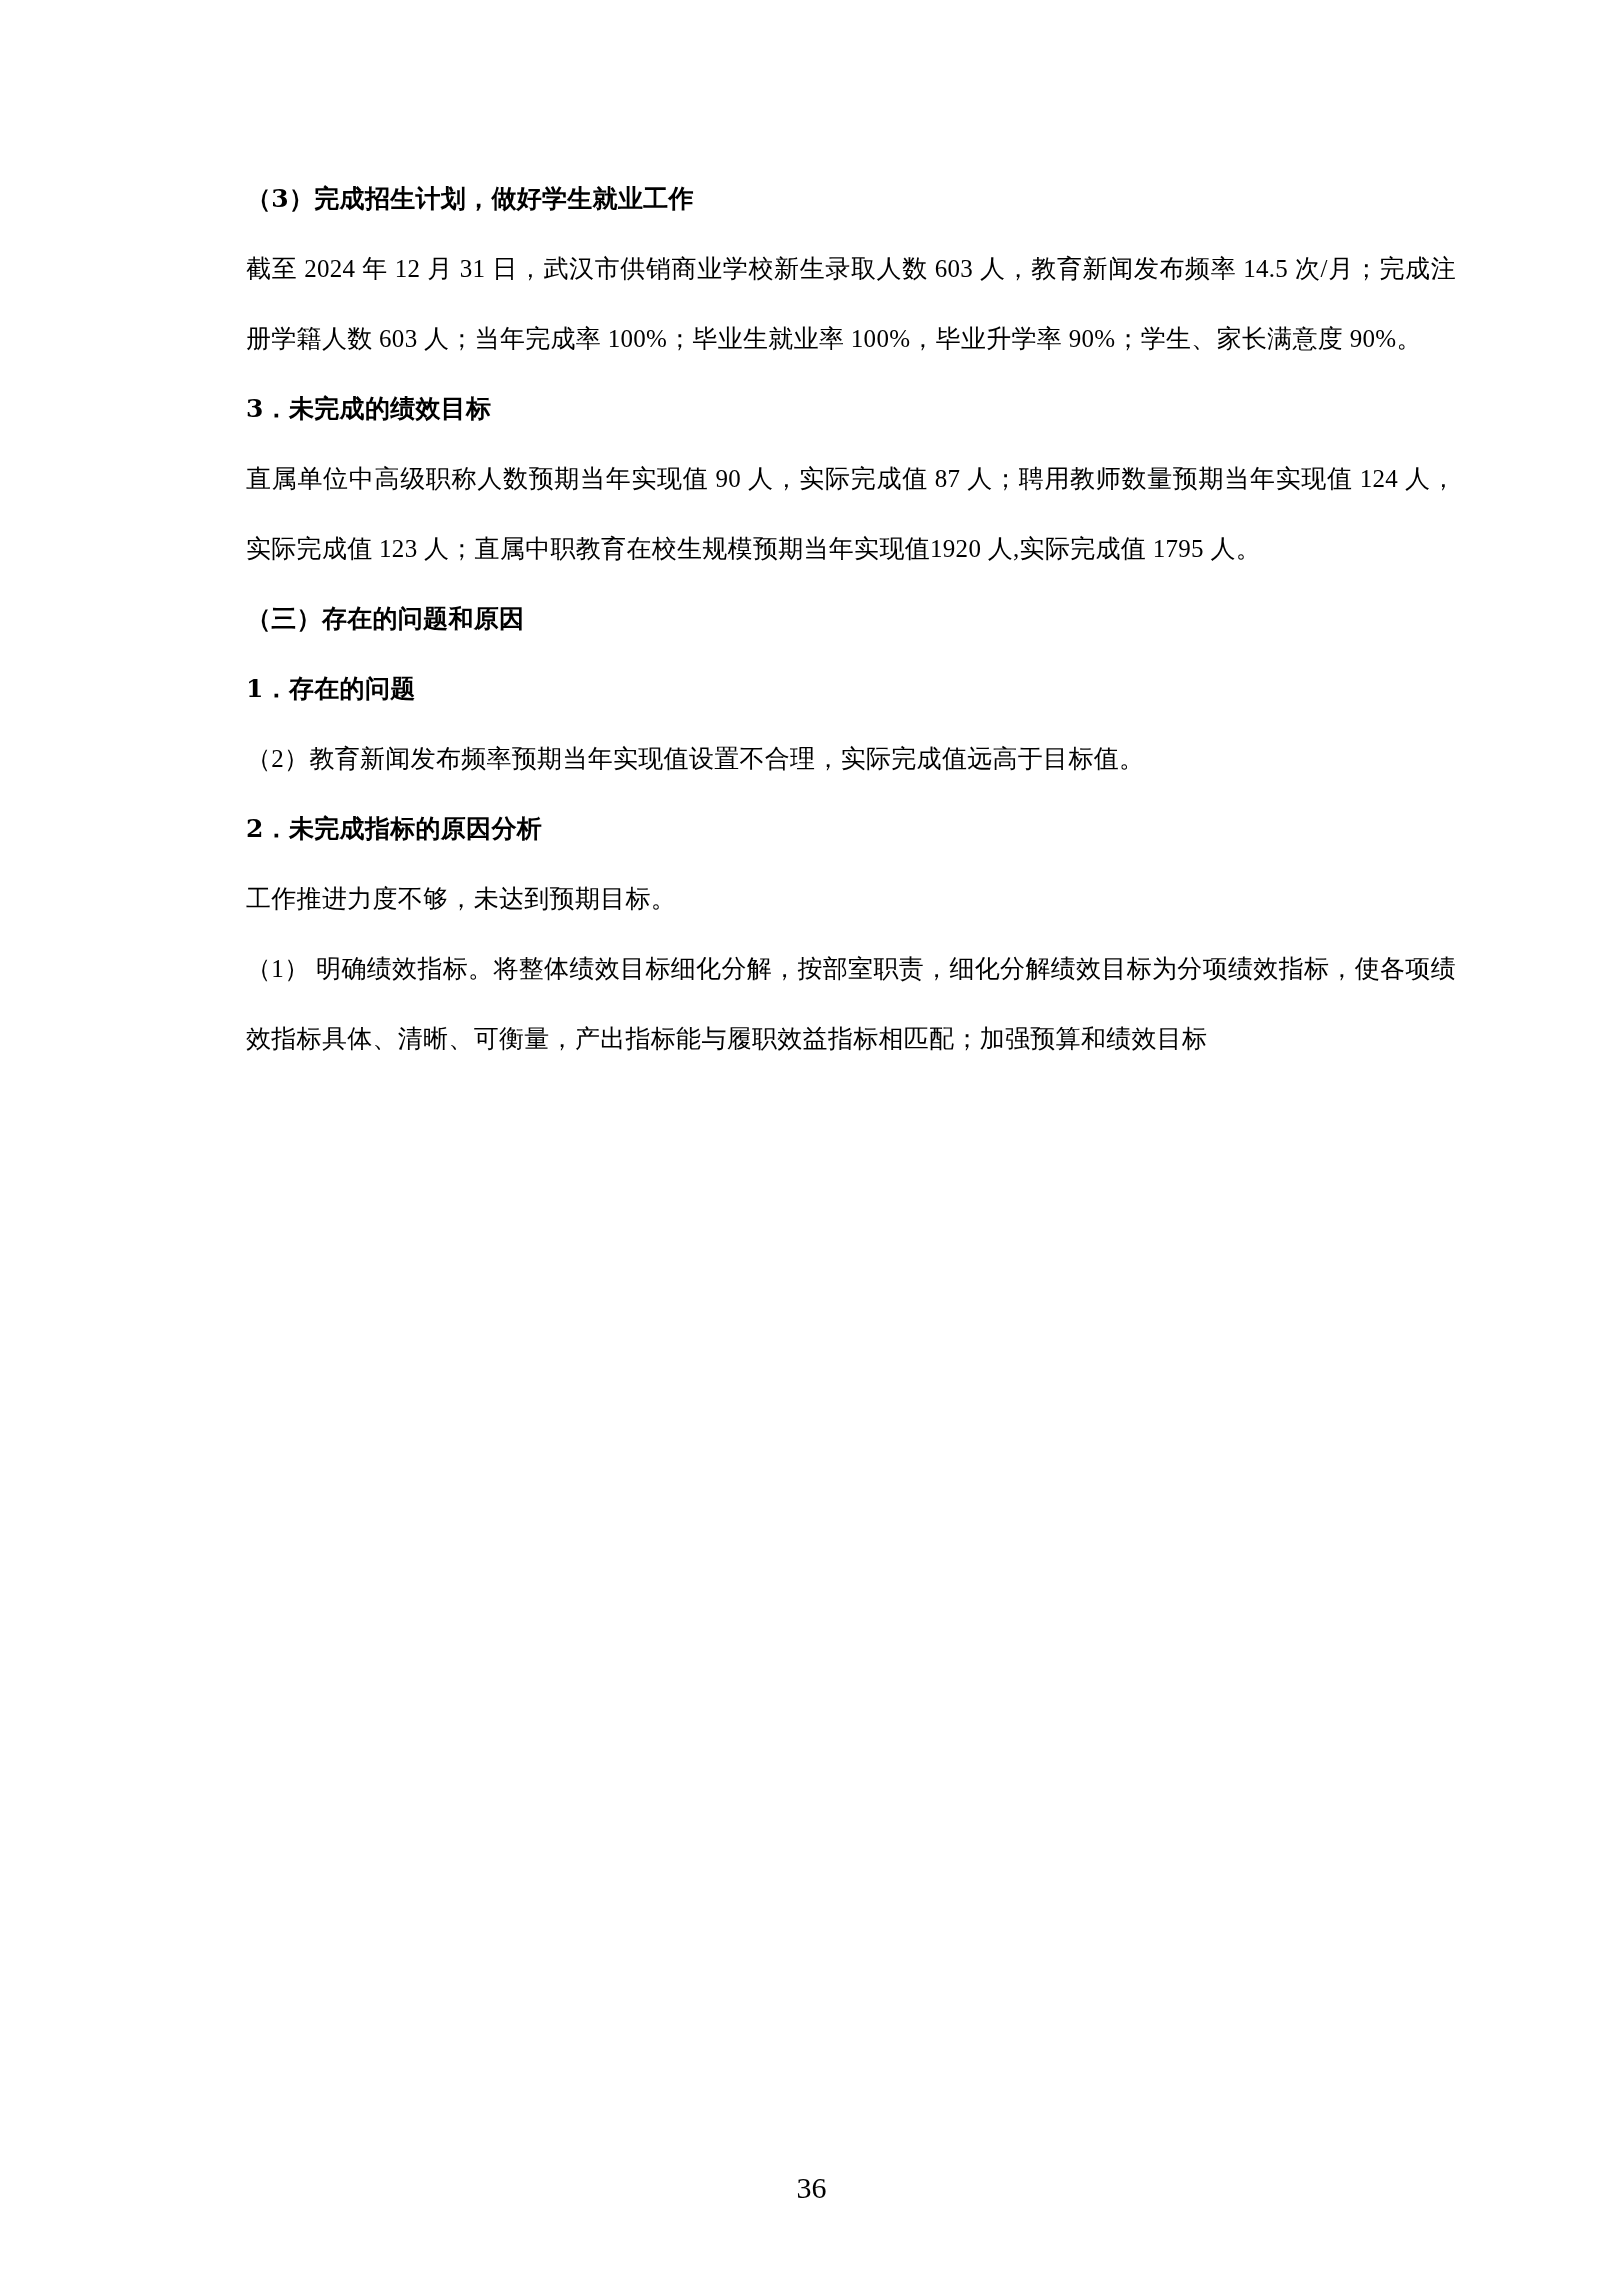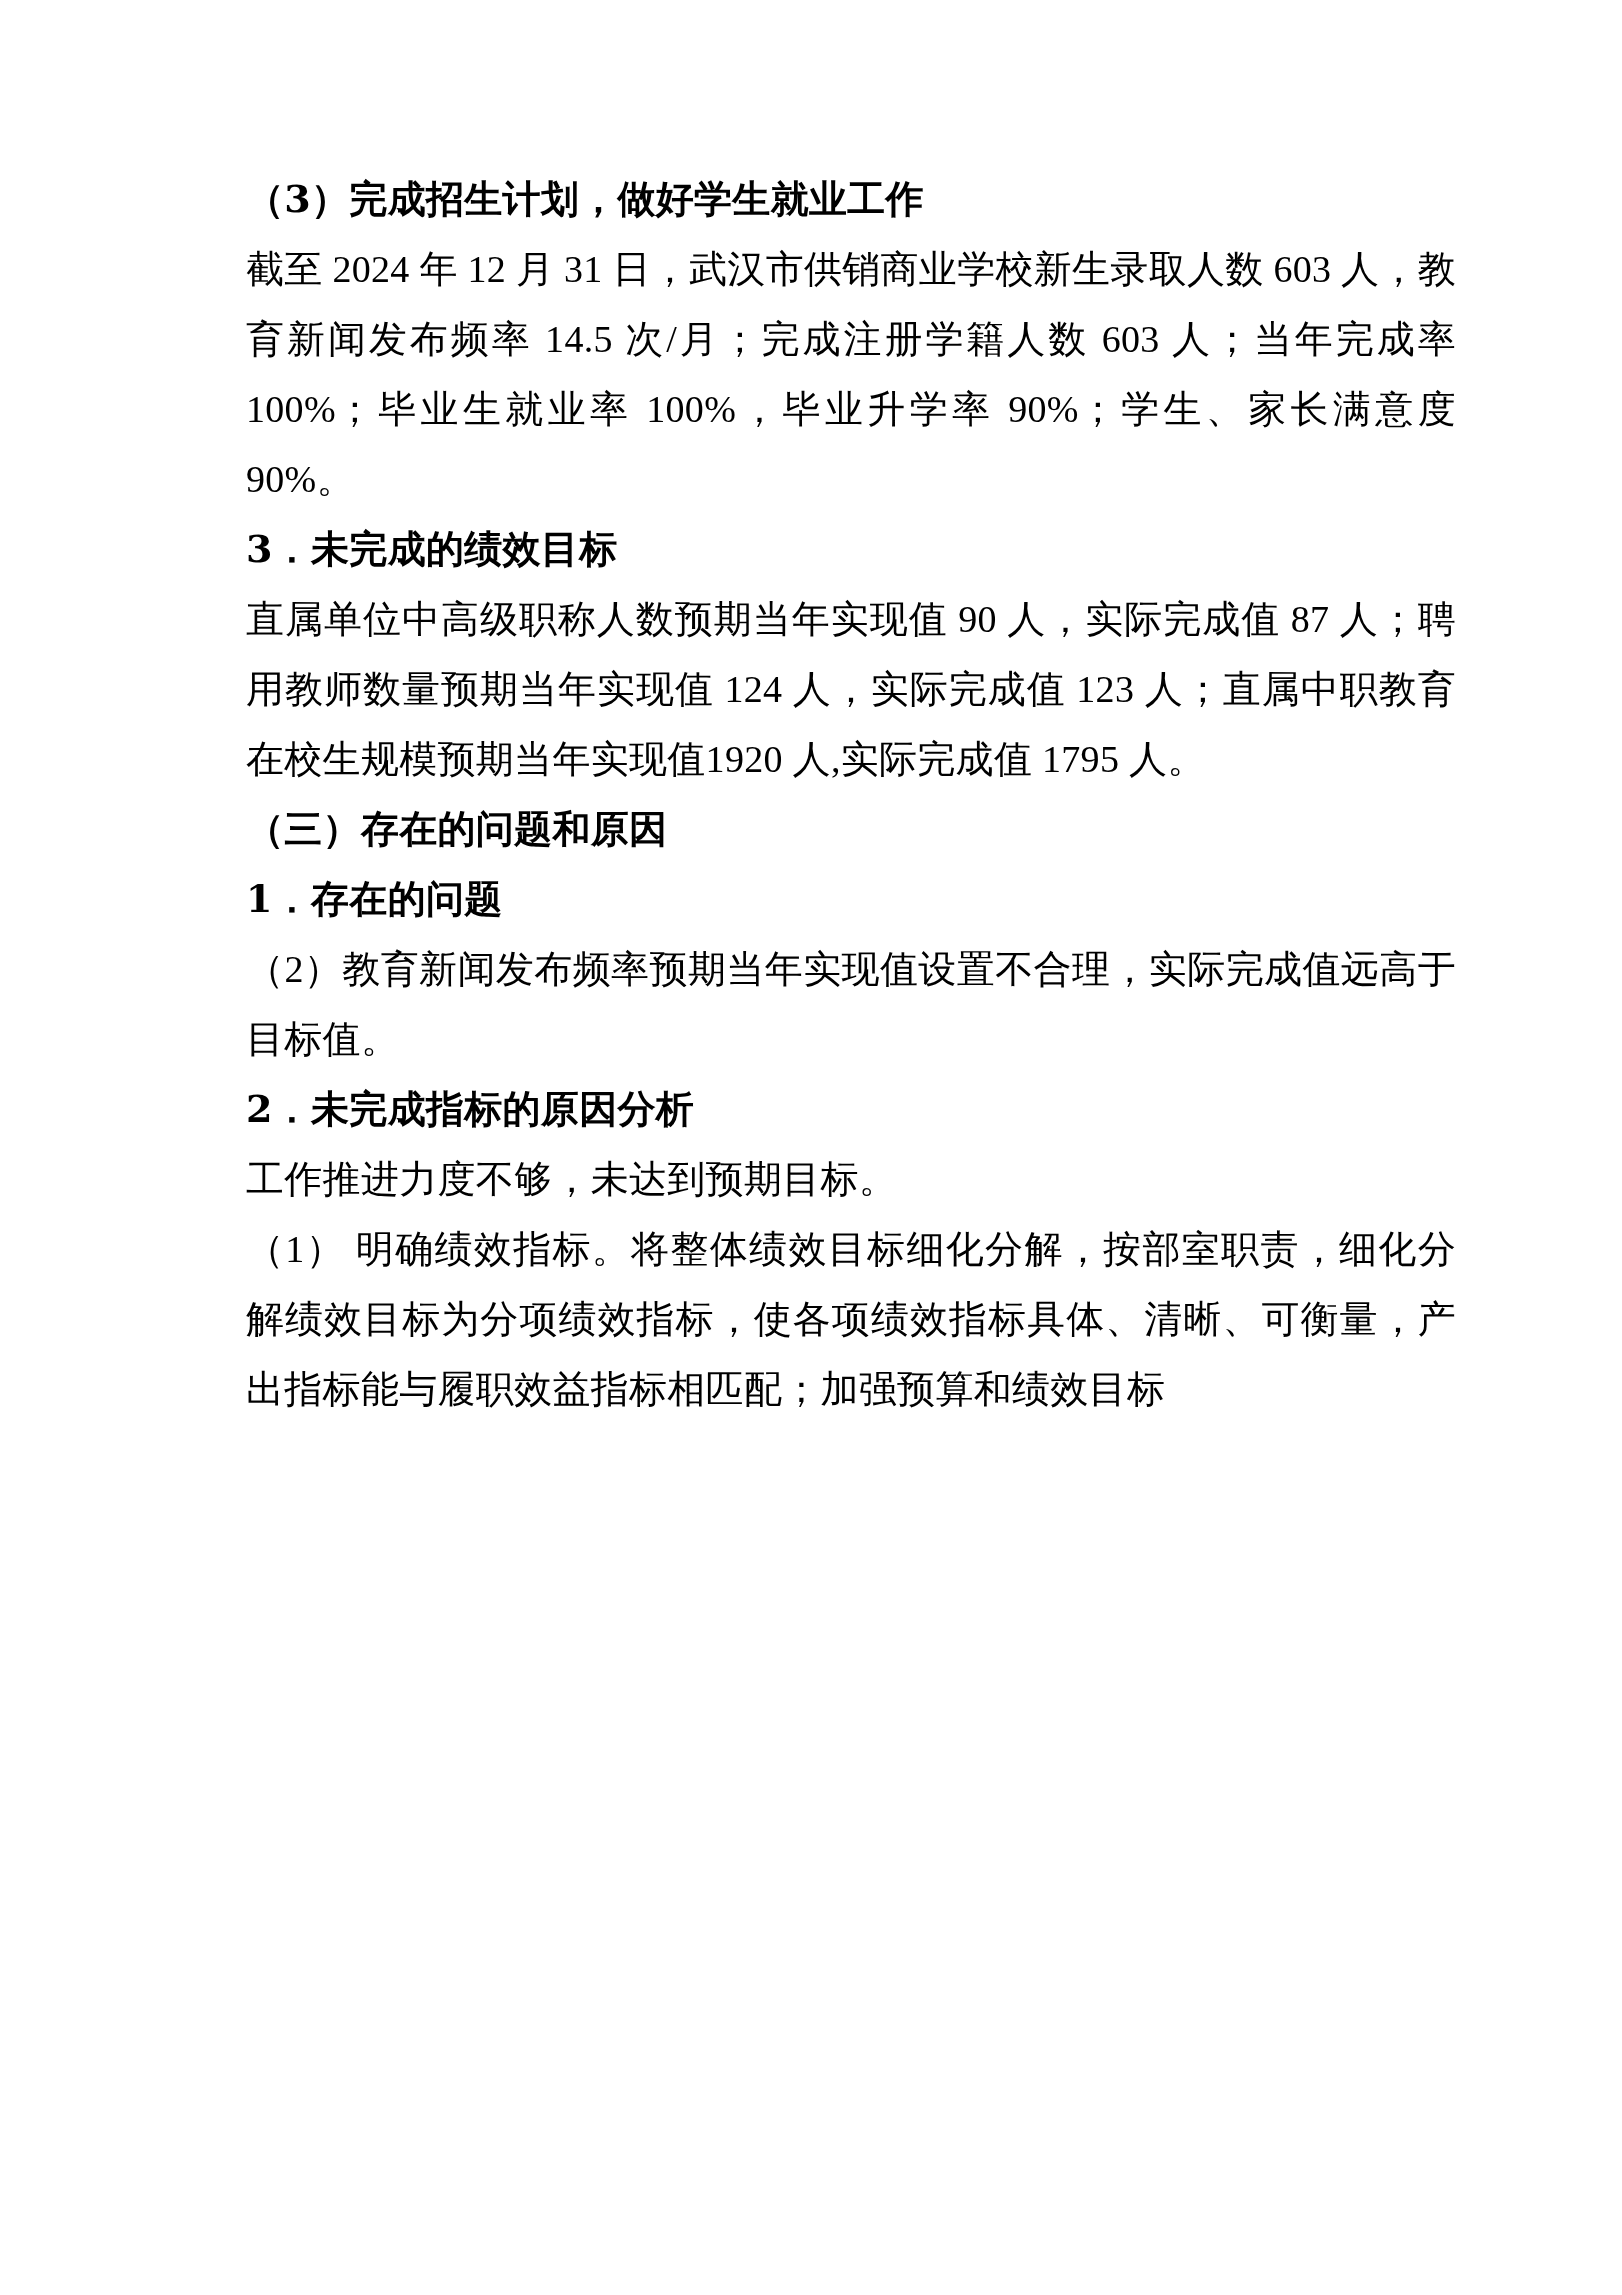--- a/index.html
+++ b/index.html
@@ -11,21 +11,21 @@
     width: 1623px;
     height: 2295px;
     background: #ffffff;
     position: relative;
     box-sizing: border-box;
     padding: 164px 167px 0 167px;
     font-family: "Liberation Serif", "DejaVu Serif", serif;
     color: #000000;
   }
   .body-text {
-    font-size: 38px;
+    font-size: 25px;
     line-height: 70px;
     letter-spacing: 0.3px;
     text-align: justify;
     text-justify: inter-ideograph;
   }
   .para {
     margin: 0;
     text-indent: 0;
   }
   .indent {
@@ -71,15 +71,16 @@
     <p class="para indent bold-head">2．未完成指标的原因分析</p>
 
     <p class="para indent">工作推进力度不够，未达到预期目标。</p>
 
 
 
     <p class="para indent">（1） 明确绩效指标。将整体绩效目标细化分解，按部室职责，细化分解绩效目标为分项绩效指标，使各项绩效指标具体、清晰、可衡量，产出指标能与履职效益指标相匹配；加强预算和绩效目标</p>
 
   </div>
 
+  <div class="page-number">36</div>
 
 </div>
 
 
 </body></html>

